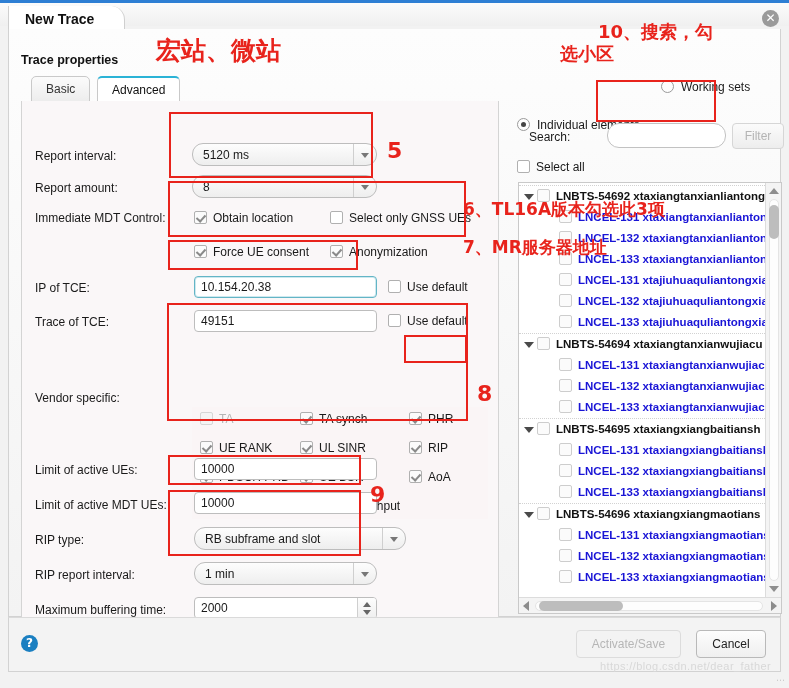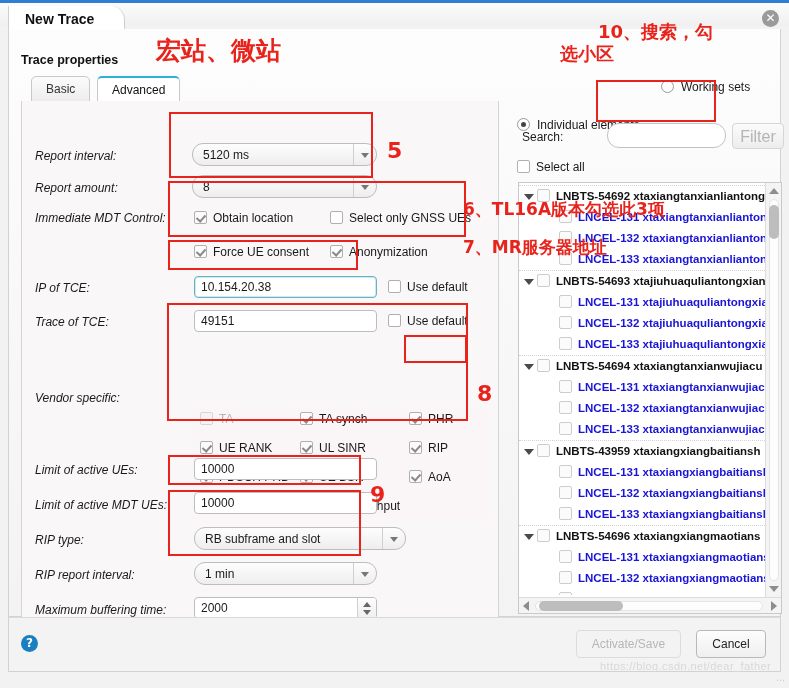--- a/index.html
+++ b/index.html
@@ -175,21 +175,20 @@
     width: 478px; height: 520px;
     background: #faf7f8;
     border: 1px solid #d4d4d4;
     border-top: none;
     box-sizing: border-box;
   }
   .flabel {
     position: absolute; left: 13px;
     font-size: 12px; color: #1a1a1a;
     white-space: nowrap;
-    font-style: italic;
   }
 
   .txtbox {
     background: #ffffff;
     border: 1px solid #bdbdbd;
     border-radius: 4px;
     height: 22px;
     line-height: 21px;
     padding: 0 6px;
     font-size: 12px;
@@ -303,21 +302,21 @@
 
   
   #right-pane {
     position: absolute;
     left: 500px; top: 8px;
     width: 273px; height: 580px;
   }
   #radio-indiv { left: 8px; top: 43px; margin-top: 38px; }
   #radio-ws    { left: 152px; top: 43px; }
 
-  #search-label { position: absolute; left: 13px; top: 93px; font-size: 12px; }
+  #search-label { position: absolute; left: 20px; top: 93px; font-size: 12px; }
   #search-input {
     position: absolute;
     left: 98px; top: 86px;
     width: 119px; height: 25px;
     background: #ffffff;
     border: 1px solid #c2c2c2;
     border-radius: 12px;
     box-sizing: border-box;
     font-size: 12px;
     line-height: 23px;
@@ -325,21 +324,21 @@
     color: #333;
     cursor: text;
   }
   #filter-btn {
     position: absolute;
     left: 223px; top: 86px;
     width: 52px; height: 26px;
     background: linear-gradient(#fbfbfb,#ededed);
     border: 1px solid #d6d6d6;
     border-radius: 4px;
-    font-size: 16px;
+    font-size: 12px;
     color: #b4b4b4;
     text-align: center;
     line-height: 25px;
     box-sizing: border-box;
   }
   #select-all { left: 8px; top: 123px; }
 
   #tree {
     position: absolute;
     left: 9px; top: 145px;
@@ -610,29 +609,28 @@
       <div class="cb off" id="select-all">
         <span class="box"></span><span>Select all</span>
       </div>
 
       <div id="tree">
         <div id="tree-inner">
             <div class="tnode group"><span class="twist"></span><span class="tcb"></span><span>LNBTS-54692 xtaxiangtanxianliantong</span></div>
             <div class="tnode child"><span class="tcb"></span><span>LNCEL-131 xtaxiangtanxianliantong</span></div>
             <div class="tnode child"><span class="tcb"></span><span>LNCEL-132 xtaxiangtanxianliantong</span></div>
             <div class="tnode child"><span class="tcb"></span><span>LNCEL-133 xtaxiangtanxianliantong</span></div>
-            <div class="tnode group"><span class="twist"></span><span class="tcb"></span><span>LNBTS-54693 xtajiuhuaquliantongxian</span></div>
             <div class="tnode child"><span class="tcb"></span><span>LNCEL-131 xtajiuhuaquliantongxian</span></div>
             <div class="tnode child"><span class="tcb"></span><span>LNCEL-132 xtajiuhuaquliantongxian</span></div>
             <div class="tnode child"><span class="tcb"></span><span>LNCEL-133 xtajiuhuaquliantongxian</span></div>
             <div class="tnode group"><span class="twist"></span><span class="tcb"></span><span>LNBTS-54694 xtaxiangtanxianwujiacu</span></div>
             <div class="tnode child"><span class="tcb"></span><span>LNCEL-131 xtaxiangtanxianwujiacu</span></div>
             <div class="tnode child"><span class="tcb"></span><span>LNCEL-132 xtaxiangtanxianwujiacu</span></div>
             <div class="tnode child"><span class="tcb"></span><span>LNCEL-133 xtaxiangtanxianwujiacu</span></div>
-            <div class="tnode group"><span class="twist"></span><span class="tcb"></span><span>LNBTS-43959 xtaxiangxiangbaitiansh</span></div>
+            <div class="tnode group"><span class="twist"></span><span class="tcb"></span><span>LNBTS-54695 xtaxiangxiangbaitiansh</span></div>
             <div class="tnode child"><span class="tcb"></span><span>LNCEL-131 xtaxiangxiangbaitiansha</span></div>
             <div class="tnode child"><span class="tcb"></span><span>LNCEL-132 xtaxiangxiangbaitiansha</span></div>
             <div class="tnode child"><span class="tcb"></span><span>LNCEL-133 xtaxiangxiangbaitiansha</span></div>
             <div class="tnode group"><span class="twist"></span><span class="tcb"></span><span>LNBTS-54696 xtaxiangxiangmaotians</span></div>
             <div class="tnode child"><span class="tcb"></span><span>LNCEL-131 xtaxiangxiangmaotiansl</span></div>
             <div class="tnode child"><span class="tcb"></span><span>LNCEL-132 xtaxiangxiangmaotiansl</span></div>
             <div class="tnode child"><span class="tcb"></span><span>LNCEL-133 xtaxiangxiangmaotiansl</span></div>
           </div>
 
         <div id="tree-vbar">

